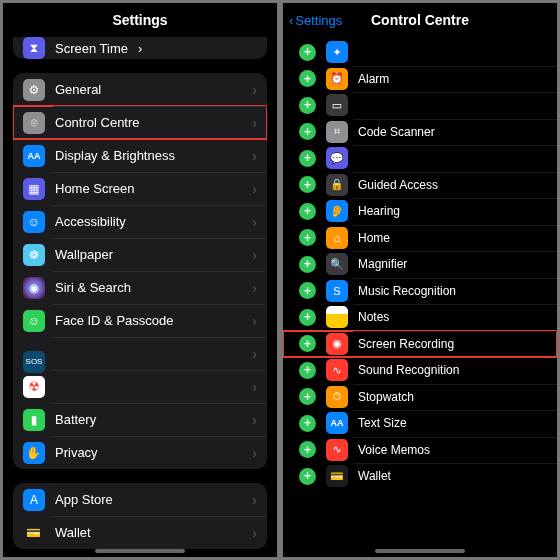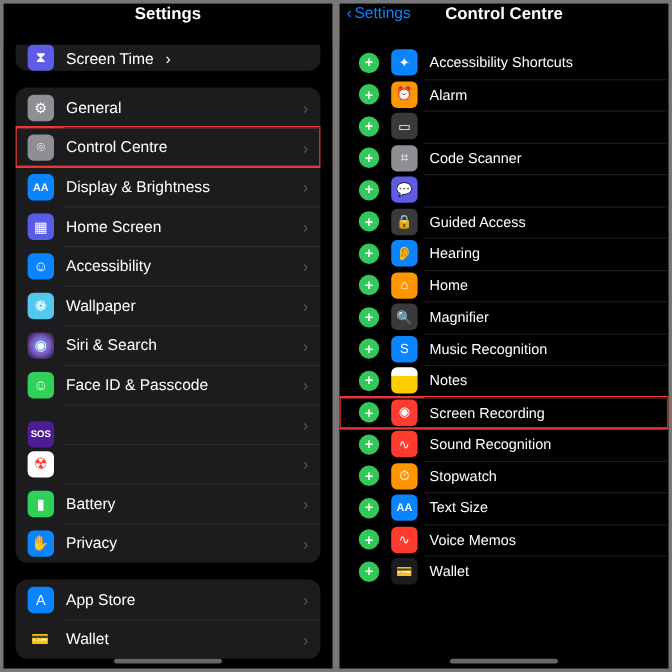--- a/index.html
+++ b/index.html
@@ -17,20 +17,21 @@
     background: #000;
     border-radius: 0;
     overflow: hidden;
     display: flex;
     flex-direction: column;
     position: relative;
   }
   .nav {
     height: 34px;
     display: flex;
+    align-items: center;
     justify-content: center;
     position: relative;
     color: #fff;
     font-size: 14px;
     font-weight: 600;
   }
   .nav .back {
     position: absolute;
     left: 6px;
     color: #0a84ff;
@@ -180,21 +181,21 @@
           <div class="appicon" style="background: radial-gradient(circle, rgb(79, 195, 247), rgb(126, 87, 194), rgb(17, 17, 17));">◉</div>
           <span>Siri &amp; Search</span>
           <span class="chev">›</span>
         </div>
         <div class="row">
           <div class="appicon" style="background: rgb(48, 209, 88);">☺</div>
           <span>Face ID &amp; Passcode</span>
           <span class="chev">›</span>
         </div>
         <div class="row">
-          <div class="appicon" style="background: #4c1d95; font-size: 8px; font-weight: 700; margin-top: 16px;">SOS</div>
+          <div class="appicon" style="background: #0c4a6e; font-size: 8px; font-weight: 400; margin-top: 16px;">SOS</div>
           <span class="chev">›</span>
         </div>
         <div class="row">
           <div class="appicon" style="background: rgb(255, 255, 255); color: rgb(255, 59, 48); font-size: 13px;">☢</div>
           <span class="chev">›</span>
         </div>
         <div class="row">
           <div class="appicon" style="background: rgb(48, 209, 88);">▮</div>
           <span>Battery</span>
           <span class="chev">›</span>
@@ -227,21 +228,20 @@
     <span class="back">
       <span>‹</span>
       <span>Settings</span>
     </span>
     <span>Control Centre</span>
   </div>
   <div class="content" id="rlist" style="padding-top:2px">
       <div class="rrow">
         <div class="addbtn">+</div>
         <div class="ctlicon" style="background: rgb(10, 132, 255);">✦</div>
-        <span>Accessibility Shortcuts</span>
       </div>
       <div class="rrow">
         <div class="addbtn">+</div>
         <div class="ctlicon" style="background: rgb(255, 149, 0);">⏰</div>
         <span>Alarm</span>
       </div>
       <div class="rrow">
         <div class="addbtn">+</div>
         <div class="ctlicon" style="background: rgb(58, 58, 60);">▭</div>
       </div>

